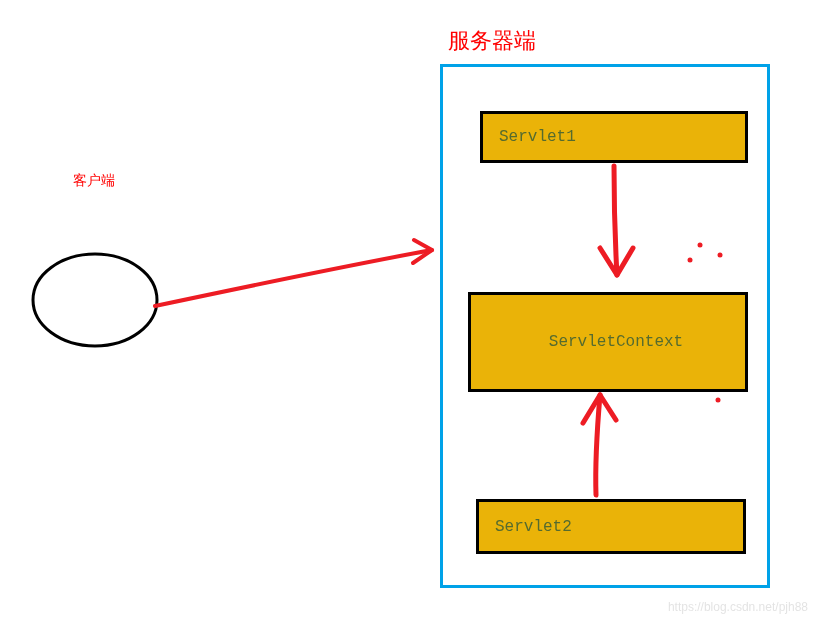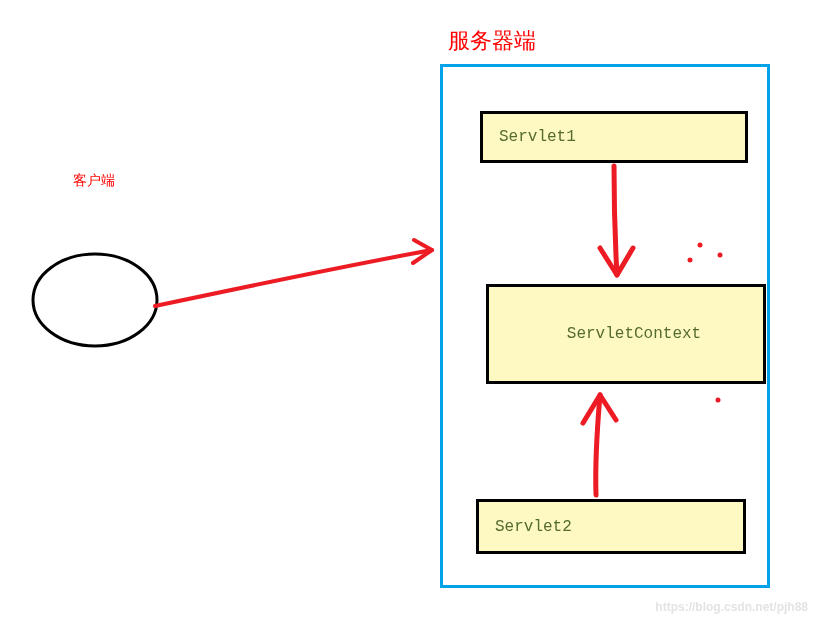--- a/index.html
+++ b/index.html
@@ -35,51 +35,49 @@
     }
     .servlet-box {
       position: absolute;
       border: 3px solid #000000;
       display: flex;
       align-items: center;
       padding-left: 16px;
       color: #556b2f;
       font-family: "Courier New", monospace;
       font-size: 16px;
-      background: #fef9c3;
+      background: #eab308;
     }
     .servlet1 {
       top: 111px;
       left: 480px;
       width: 268px;
       height: 52px;
     }
     .context-box {
-      top: 284px;
+      top: 292px;
       left: 468px;
       width: 280px;
       height: 100px;
       justify-content: center;
       padding-left: 16px;
-      margin-left: 18px;
     }
     .servlet2 {
       top: 499px;
       left: 476px;
       width: 270px;
       height: 55px;
     }
     .watermark {
       position: absolute;
       bottom: 6px;
       right: 8px;
       font-size: 12px;
       color: rgba(128, 128, 128, 0.22);
       font-family: Arial, sans-serif;
-      font-weight: bold;
     }
     svg.overlay {
       position: absolute;
       top: 0;
       left: 0;
       width: 816px;
       height: 620px;
       pointer-events: none;
     }
   </style>

